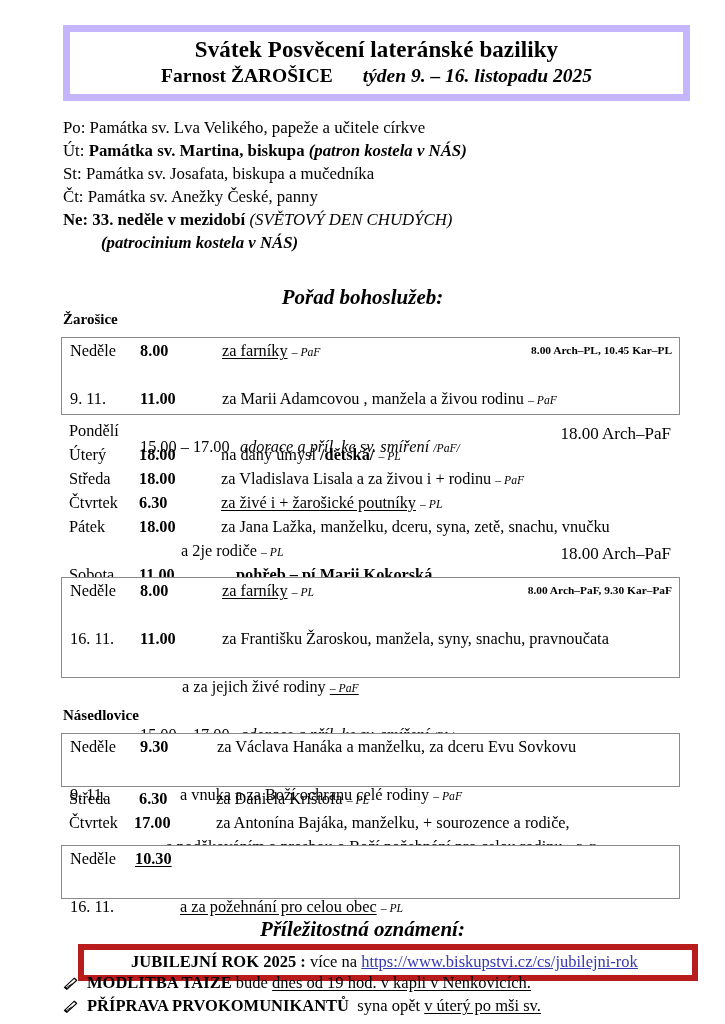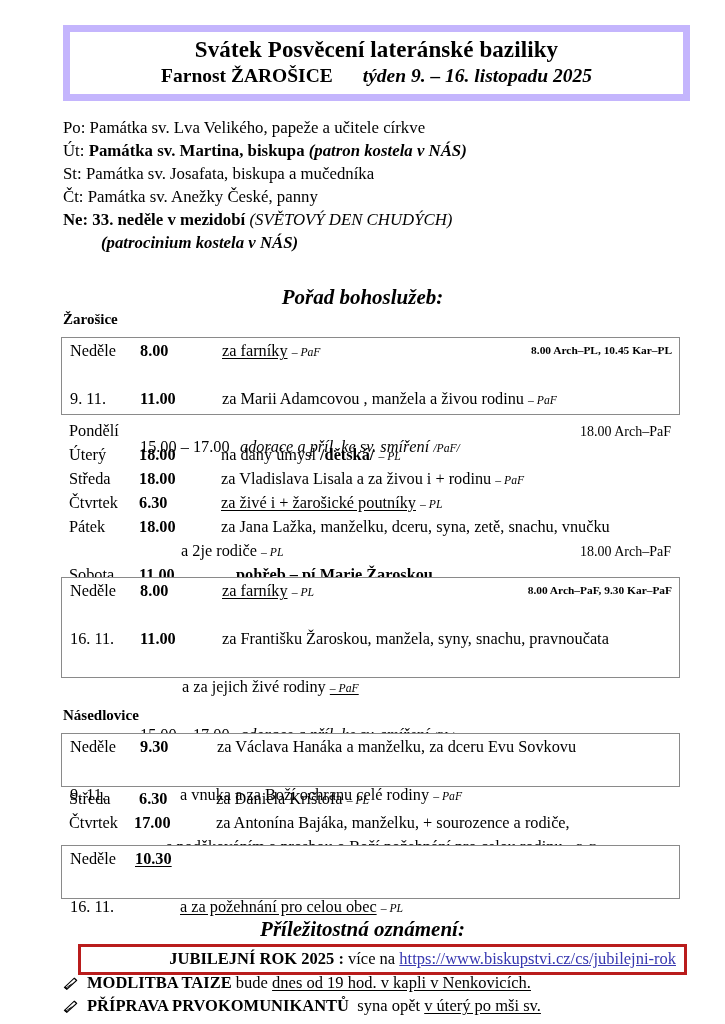--- a/index.html
+++ b/index.html
@@ -37,34 +37,34 @@
     font-weight:bold;font-size:15px;text-align:left;
   }
 
   
   .sched{font-size:16.3px;line-height:1.0;}
   .row{position:relative;height:24px;white-space:nowrap;}
   .c-day{position:absolute;left:8px;top:2px;}
   .c-time{position:absolute;top:2px;font-weight:bold;}
   .c-int{position:absolute;top:2px;}
   .c-note{position:absolute;top:4px;right:7px;font-size:11.4px;font-weight:bold;}
-  .c-note-n{position:absolute;top:4px;right:7px;font-size:14px;text-align:right;}
+  .c-note-n{position:absolute;top:4px;right:7px;font-size:17px;text-align:right;}
 
   b{font-weight:bold;}
   i{font-style:italic;}
   u{text-decoration:underline;text-underline-offset:2px;}
   .pr{font-size:11.7px;font-style:italic;}
 
   .boxed{border:1px solid #8a8a8a;background:#fff;}
 
   
   .ann-box{
-    border:3px solid #b91c1c;
-    padding:2px 8px 3px 6px;
-    font-size:16.5px;text-align:right;white-space:nowrap;
+    border:6px solid #b91c1c;
+    padding:2px 13px 3px 6px;
+    font-size:16.5px;text-align:center;white-space:nowrap;
   }
   .ann-box .lbl{font-weight:bold;}
   .link{color:#3737b0;text-decoration:underline;}
   .bullet-line{
     position:relative;font-size:16.5px;height:23px;white-space:nowrap;
   }
   .bullet{
     position:absolute;left:0;top:3px;width:15px;height:15px;
   }
   .bl-text{position:absolute;left:24px;top:1px;}
@@ -174,21 +174,21 @@
     </div>
 
     <div class="row">
       <span class="c-int" style="left:120px;"><span>a 2je rodiče</span> <span class="pr">– PL</span></span>
       <span class="c-note-n">18.00 Arch–PaF</span>
     </div>
 
     <div class="row">
       <span class="c-day">Sobota</span>
       <span class="c-time" style="left:78px;"><u>11.00</u></span>
-      <span class="c-int" style="left:175px;font-weight:bold;">pohřeb – pí Marie Žaroskou</span>
+      <span class="c-int" style="left:175px;font-weight:bold;">pohřeb – pí Marii Kokorská</span>
     </div>
   </div>
 
   <div class="sched boxed" style="position:absolute;left:61px;top:577px;width:617px;height:99px;">
 
     <div class="row" style="top:3px;">
       <span class="c-day">Neděle</span>
       <span class="c-time" style="left:78px;">8.00</span>
       <span class="c-int" style="left:160px;"><u>za farníky</u> <span class="pr">– PL</span></span>
       <span class="c-note">8.00 Arch–PaF, 9.30 Kar–PaF</span>

